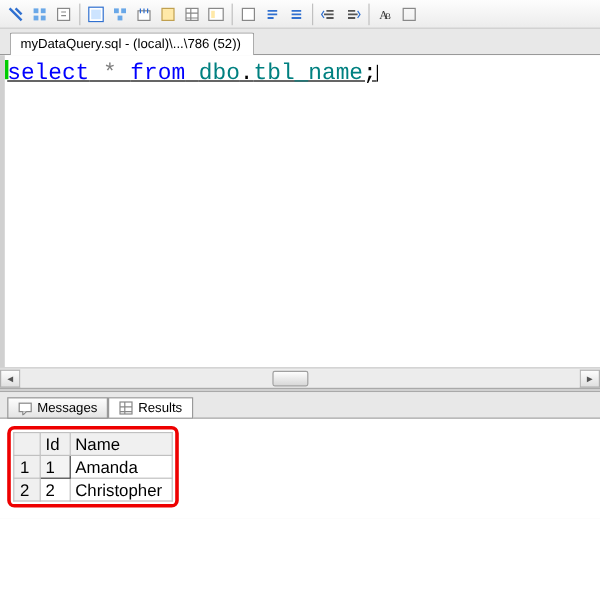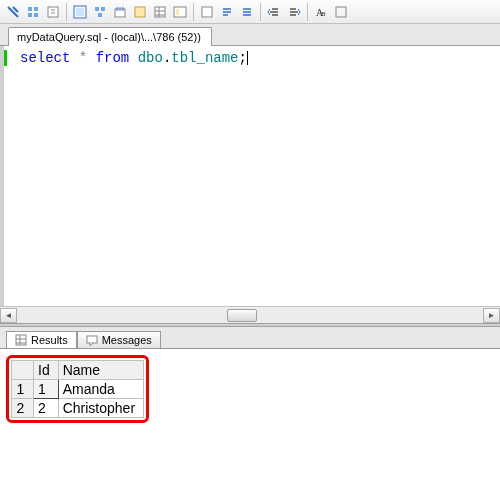--- a/index.html
+++ b/index.html
@@ -2,21 +2,21 @@
 <html><head>
 <meta charset="utf-8">
 <style>
 * { box-sizing: border-box; margin: 0; padding: 0; }
 body { font-family: Tahoma, Arial, sans-serif; font-size: 11px; background: #fff; width: 500px; height: 500px; overflow: hidden; }
 .toolbar { height: 24px; background: linear-gradient(#fdfdfd, #ececec); border-bottom: 1px solid #c0c0c0; display: flex; align-items: center; padding: 0 4px; gap: 2px; }
 .tool-btn { width: 18px; height: 18px; display: flex; align-items: center; justify-content: center; border: 1px solid transparent; cursor: pointer; }
 .tool-sep { width: 1px; height: 18px; background: #c0c0c0; margin: 0 2px; }
 .tab-strip { height: 22px; background: #e8e8e8; display: flex; align-items: flex-end; padding-left: 8px; border-bottom: 1px solid #999; }
 .file-tab { background: #fff; border: 1px solid #999; border-bottom: none; padding: 3px 10px 3px 8px; font-size: 11px; border-radius: 2px 2px 0 0; position: relative; top: 1px; }
-.editor { flex: 1; background: #fff; padding: 4px 16px; font-family: 'Courier New', monospace; font-size: 14px; position: relative; height: 260px; border-left: 4px solid #d0d0d0; overflow: auto; }
+.editor { flex: 1; background: #fff; padding: 4px 2px; font-family: 'Courier New', monospace; font-size: 19px; position: relative; height: 260px; border-left: 4px solid #d0d0d0; overflow: auto; text-decoration: underline; }
 .code-line { white-space: pre; }
 .line-indicator { position: absolute; left: 0; top: 4px; bottom: 4px; width: 3px; background: #0c0; height: 16px; }
 .kw { color: #0000ff; }
 .obj { color: #008080; }
 .star { color: #808080; }
 .cursor { display: inline-block; width: 1px; height: 14px; background: #000; vertical-align: middle; }
 .hscroll { height: 17px; background: #f0f0f0; border-top: 1px solid #c0c0c0; display: flex; align-items: center; }
 .hscroll-arrow { width: 17px; height: 15px; background: linear-gradient(#fdfdfd,#e0e0e0); border: 1px solid #b0b0b0; display: flex; align-items: center; justify-content: center; font-size: 8px; color: #555; }
 .hscroll-track { flex: 1; height: 15px; background: #ececec; position: relative; }
 .hscroll-thumb { position: absolute; left: 45%; top: 1px; width: 30px; height: 13px; background: linear-gradient(#fdfdfd,#d8d8d8); border: 1px solid #a0a0a0; border-radius: 2px; }
@@ -154,37 +154,37 @@
   <div class="hscroll-track">
       <div class="hscroll-thumb"></div>
     </div>
   <div class="hscroll-arrow">►</div>
 </div>
 
 <div class="splitter"></div>
 
 <div class="results-pane">
   <div class="results-tabs">
+    <div class="res-tab inactive">
+      <span class="icon">
+          <svg width="12" height="12">
+            <rect x="1" y="2" width="10" height="7" fill="#fff" stroke="#888"></rect>
+            <path d="M4 9 l0 3 l3 -3" fill="#fff" stroke="#888"></path>
+          </svg>
+        </span>
+      <span>Messages</span>
+    </div>
     <div class="res-tab">
       <span class="icon">
           <svg width="12" height="12">
             <rect x="1" y="1" width="10" height="10" fill="#fff" stroke="#888"></rect>
             <path d="M1 5 h10 M1 9 h10 M5 1 v10" stroke="#888"></path>
           </svg>
         </span>
       <span>Results</span>
-    </div>
-    <div class="res-tab inactive">
-      <span class="icon">
-          <svg width="12" height="12">
-            <rect x="1" y="2" width="10" height="7" fill="#fff" stroke="#888"></rect>
-            <path d="M4 9 l0 3 l3 -3" fill="#fff" stroke="#888"></path>
-          </svg>
-        </span>
-      <span>Messages</span>
     </div>
   </div>
   <div class="grid-wrap">
     <div class="highlight-box">
       <table class="grid">
         <tbody>
             <tr>
           <th class="rowhdr"></th>
           <th>Id</th>
           <th>Name</th>

